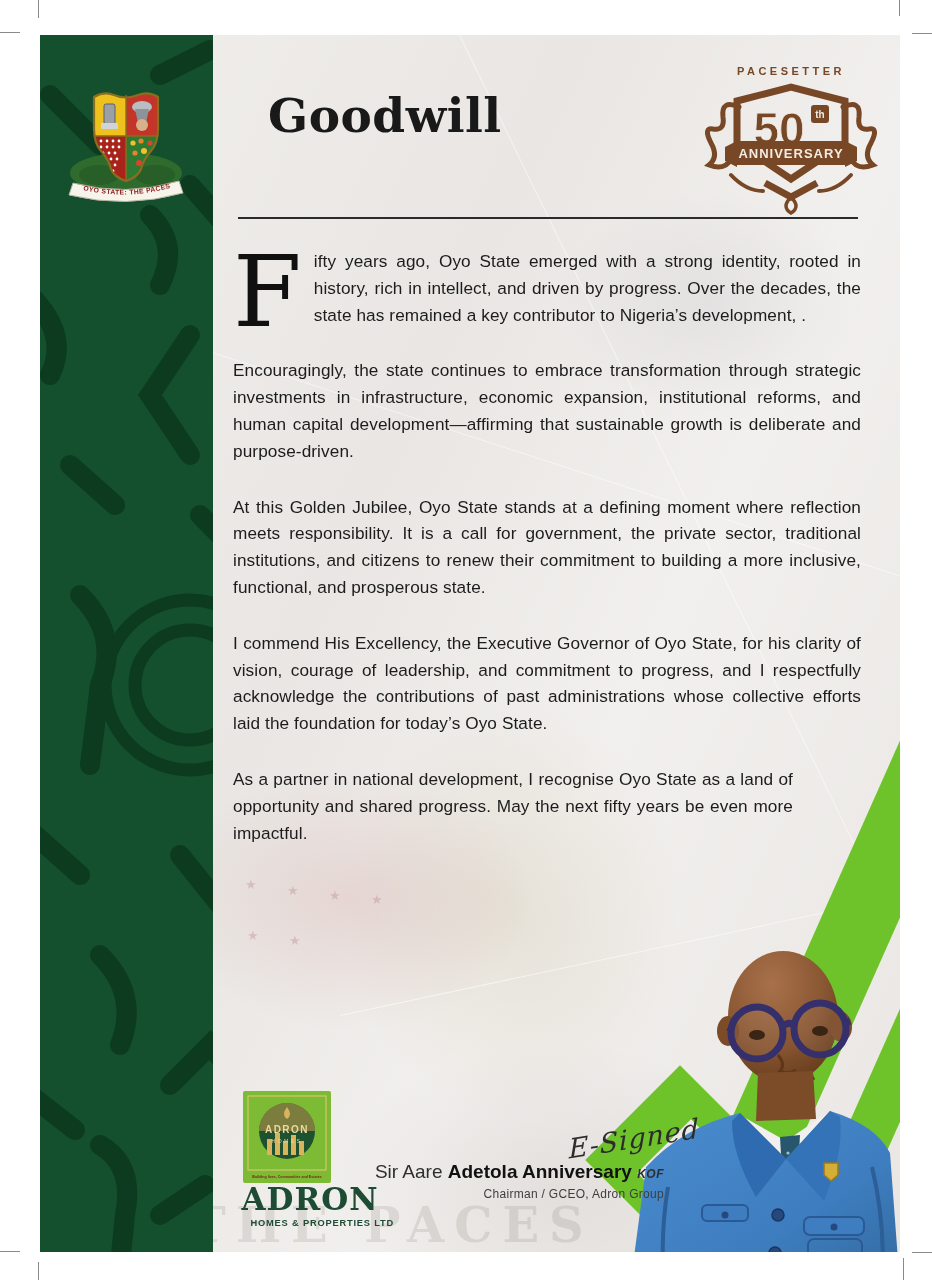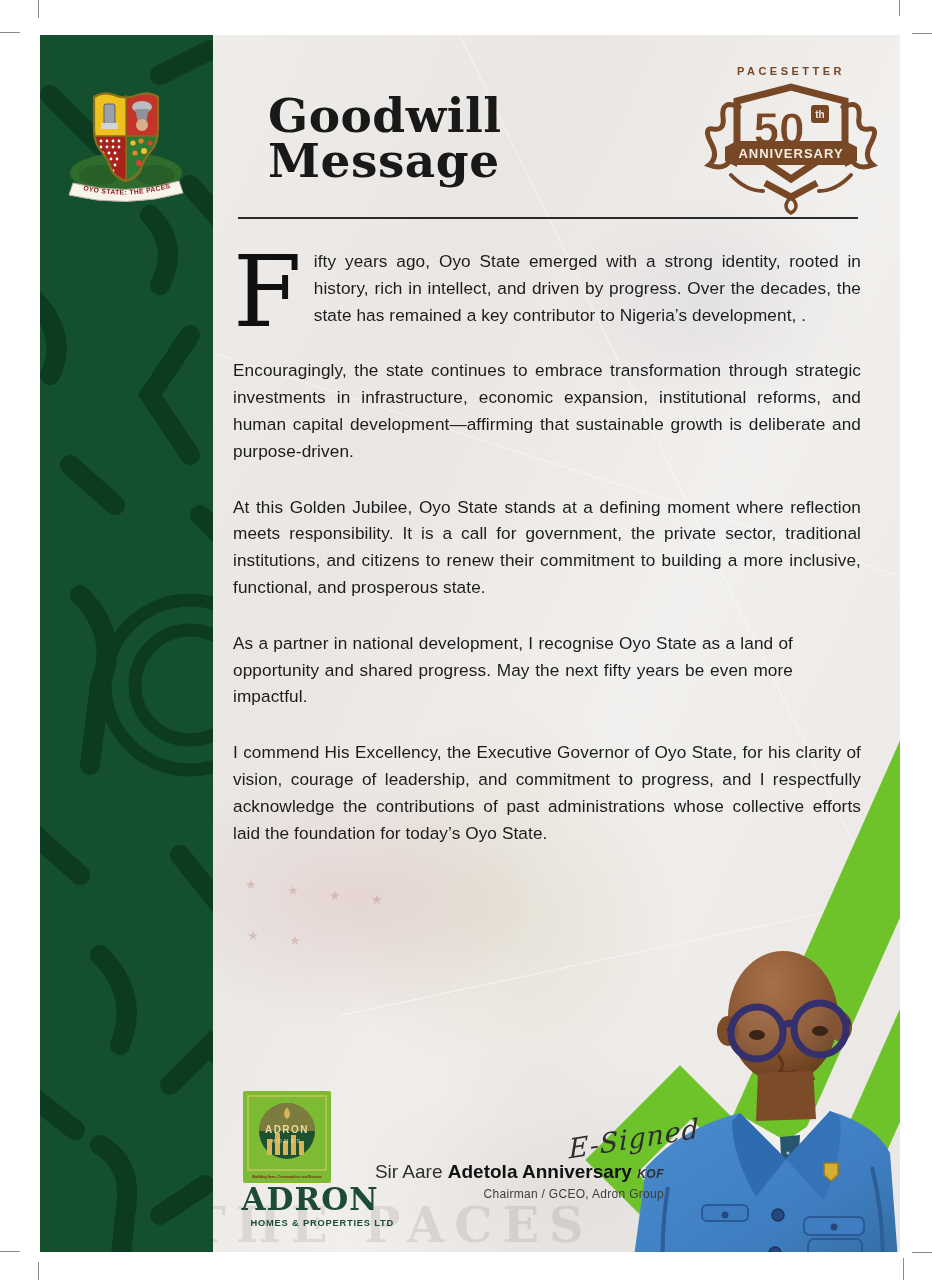--- a/index.html
+++ b/index.html
@@ -184,21 +184,20 @@
 
         <path d="M12,106 Q65,120 118,104 L122,116 Q65,132 8,118 Z" fill="#f7f4ec" stroke="#b9b2a2" stroke-width="1"></path>
         <text font-size="6.8" font-weight="bold" fill="#8b1a1a" letter-spacing="0.4">
           <textPath href="#ribbonPath" startOffset="4">OYO STATE: THE PACESETTER</textPath>
         </text>
       </svg>
     </div>
 
     <div class="title">
       <div>Goodwill</div>
-      <div>Message</div>
     </div>
     <div class="rule"></div>
 
     <div class="anniv">
       <div class="celebrating">PACESETTER</div>
       <svg width="180" height="138" viewBox="0 0 180 138" style="margin-top:2px">
         <g stroke="#774726" fill="none" stroke-linecap="round">
 
           <path d="M38,28 Q20,20 22,38 Q24,52 12,50 Q2,48 10,64 Q18,78 8,86 Q24,92 30,80" stroke-width="5"></path>
           <path d="M142,28 Q160,20 158,38 Q156,52 168,50 Q178,48 170,64 Q162,78 172,86 Q156,92 150,80" stroke-width="5"></path>
@@ -217,22 +216,22 @@
         <rect x="34" y="62" width="112" height="24" fill="#774726"></rect>
         <text x="90" y="79" text-anchor="middle" font-size="13" font-weight="bold" fill="#f3ece3" letter-spacing="1">ANNIVERSARY</text>
         <path d="M64,104 L90,118 L116,104" fill="none" stroke="#774726" stroke-width="7"></path>
       </svg>
     </div>
 
     <div class="copy">
       <p><span class="dropcap">F</span><span>ifty years ago, Oyo State emerged with a strong identity, rooted in history, rich in intellect, and driven by progress. Over the decades, the state has remained a key contributor to Nigeria’s development, .</span></p>
       <p>Encouragingly, the state continues to embrace transformation through strategic investments in infrastructure, economic expansion, institutional reforms, and human capital development—affirming that sustainable growth is deliberate and purpose-driven.</p>
       <p style="clear:both">At this Golden Jubilee, Oyo State stands at a defining moment where reflection meets responsibility. It is a call for government, the private sector, traditional institutions, and citizens to renew their commitment to building a more inclusive, functional, and prosperous state.</p>
+      <p>I commend His Excellency, the Executive Governor of Oyo State, for his clarity of vision, courage of leadership, and commitment to progress, and I respectfully acknowledge the contributions of past administrations whose collective efforts laid the foundation for today’s Oyo State.</p>
       <p style="width:560px;text-align:justify">As a partner in national development, I recognise Oyo State as a land of opportunity and shared progress. May the next fifty years be even more impactful.</p>
-      <p>I commend His Excellency, the Executive Governor of Oyo State, for his clarity of vision, courage of leadership, and commitment to progress, and I respectfully acknowledge the contributions of past administrations whose collective efforts laid the foundation for today’s Oyo State.</p>
     </div>
 
     <svg class="man-svg" width="272" height="382" viewBox="0 0 272 382">
       <defs>
         <radialGradient id="skin" cx="40%" cy="25%" r="85%">
           <stop offset="0%" stop-color="#a8714a"></stop>
             <stop offset="55%" stop-color="#8a5733"></stop>
             <stop offset="100%" stop-color="#5f3718"></stop>
         </radialGradient>
         <linearGradient id="suit" x1="0" y1="0" x2="1" y2="1">

